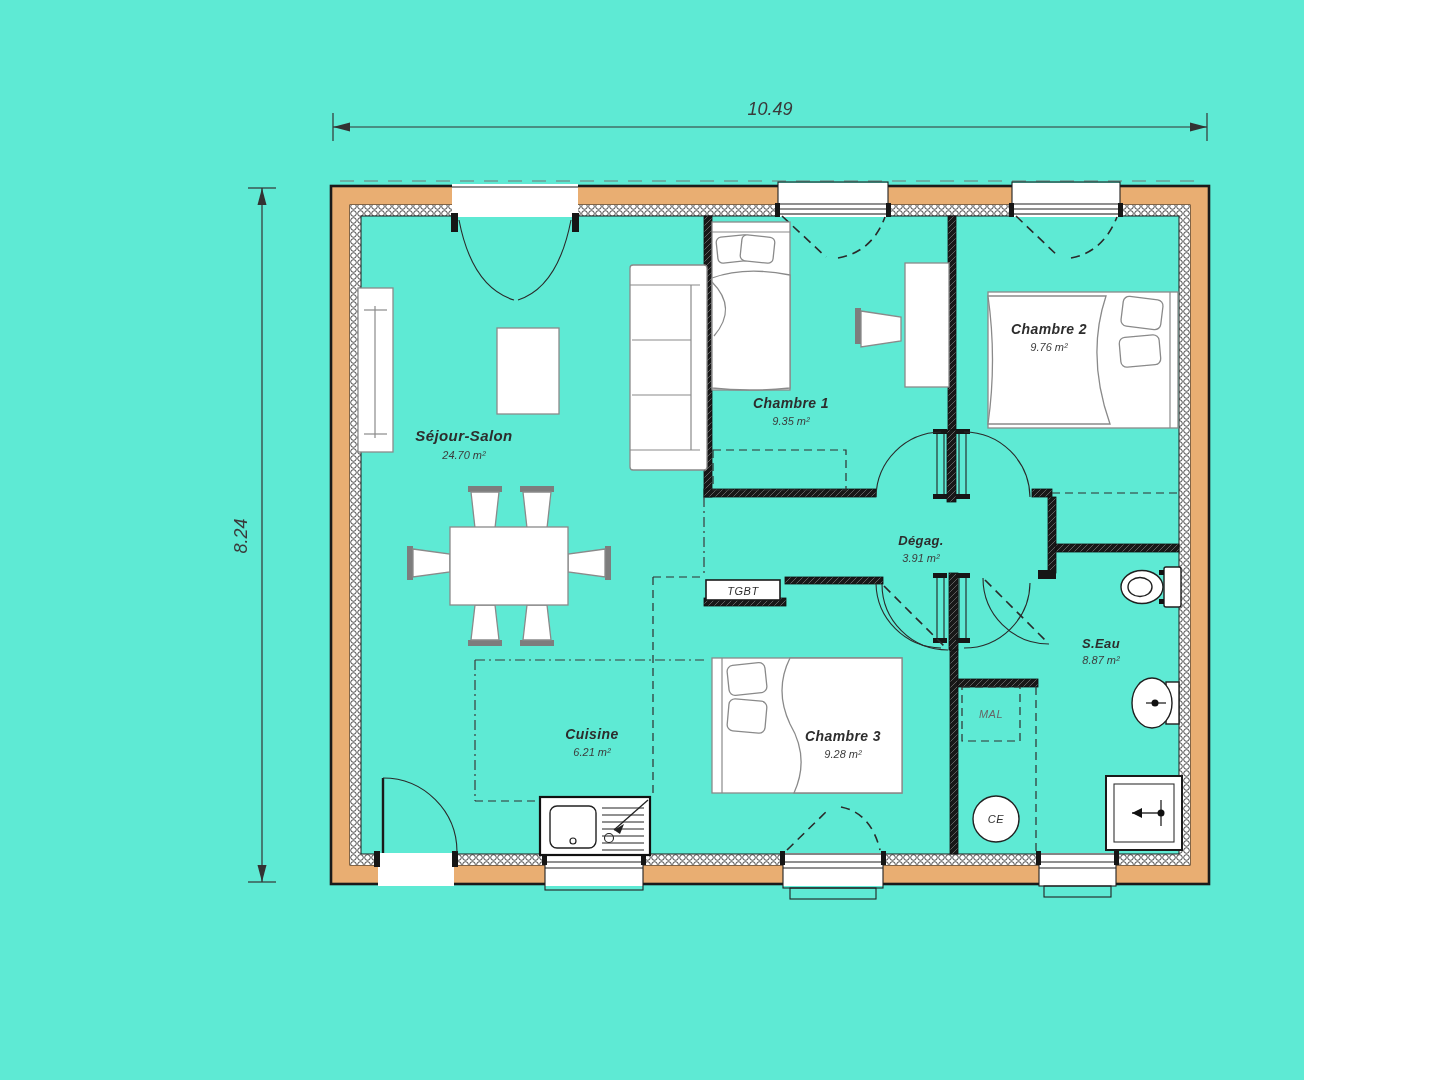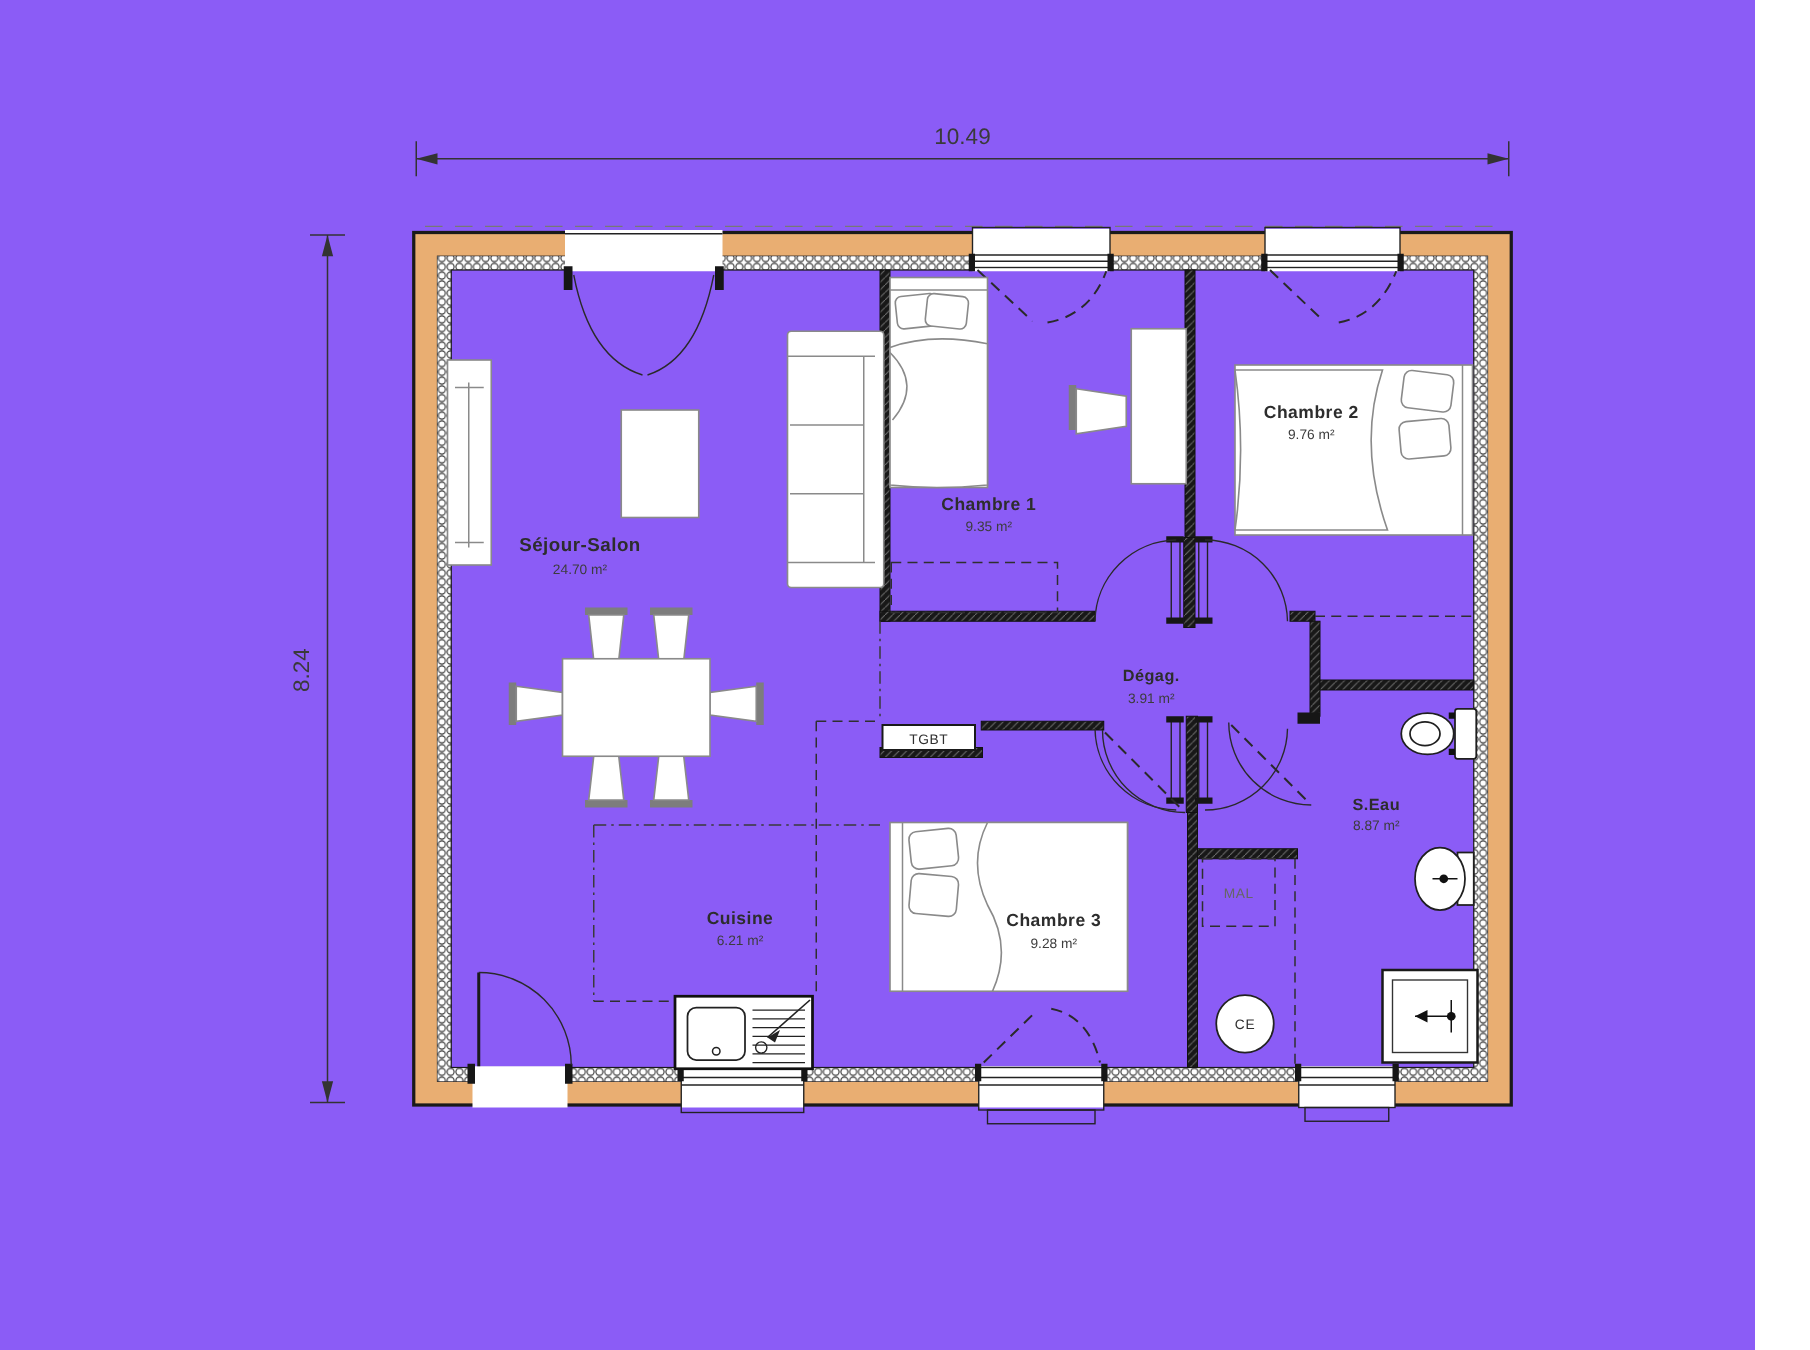--- a/index.html
+++ b/index.html
@@ -1,16 +1,16 @@
 <!DOCTYPE html>
 <html><head>
 <meta charset="utf-8">
 <style>
   html,body{margin:0;padding:0;background:#ffffff;}
-  .canvas{position:relative;width:1404px;height:1080px;background:#8b5cf6;overflow:hidden;}
+  .canvas{position:relative;width:1304px;height:1080px;background:#5eead4;overflow:hidden;font-style:italic;}
   svg{position:absolute;inset:0;}
   text{font-family:"Liberation Sans",sans-serif;fill:#333333;}
   .dim-label{font-size:18px;fill:#3a3a3a;}
   .room-name{font-size:14px;font-weight:bold;fill:#2d2d2d;letter-spacing:.4px;}
   .room-name-lg{font-size:15px;}
   .room-name-sm{font-size:13px;}
   .room-area{font-size:11px;fill:#3c3c3c;}
   .small-label{font-size:11px;fill:#2f2f2f;letter-spacing:.5px;}
   .small-label-grey{fill:#666666;}
   .wline{stroke:#1a1a1a;fill:none;}

